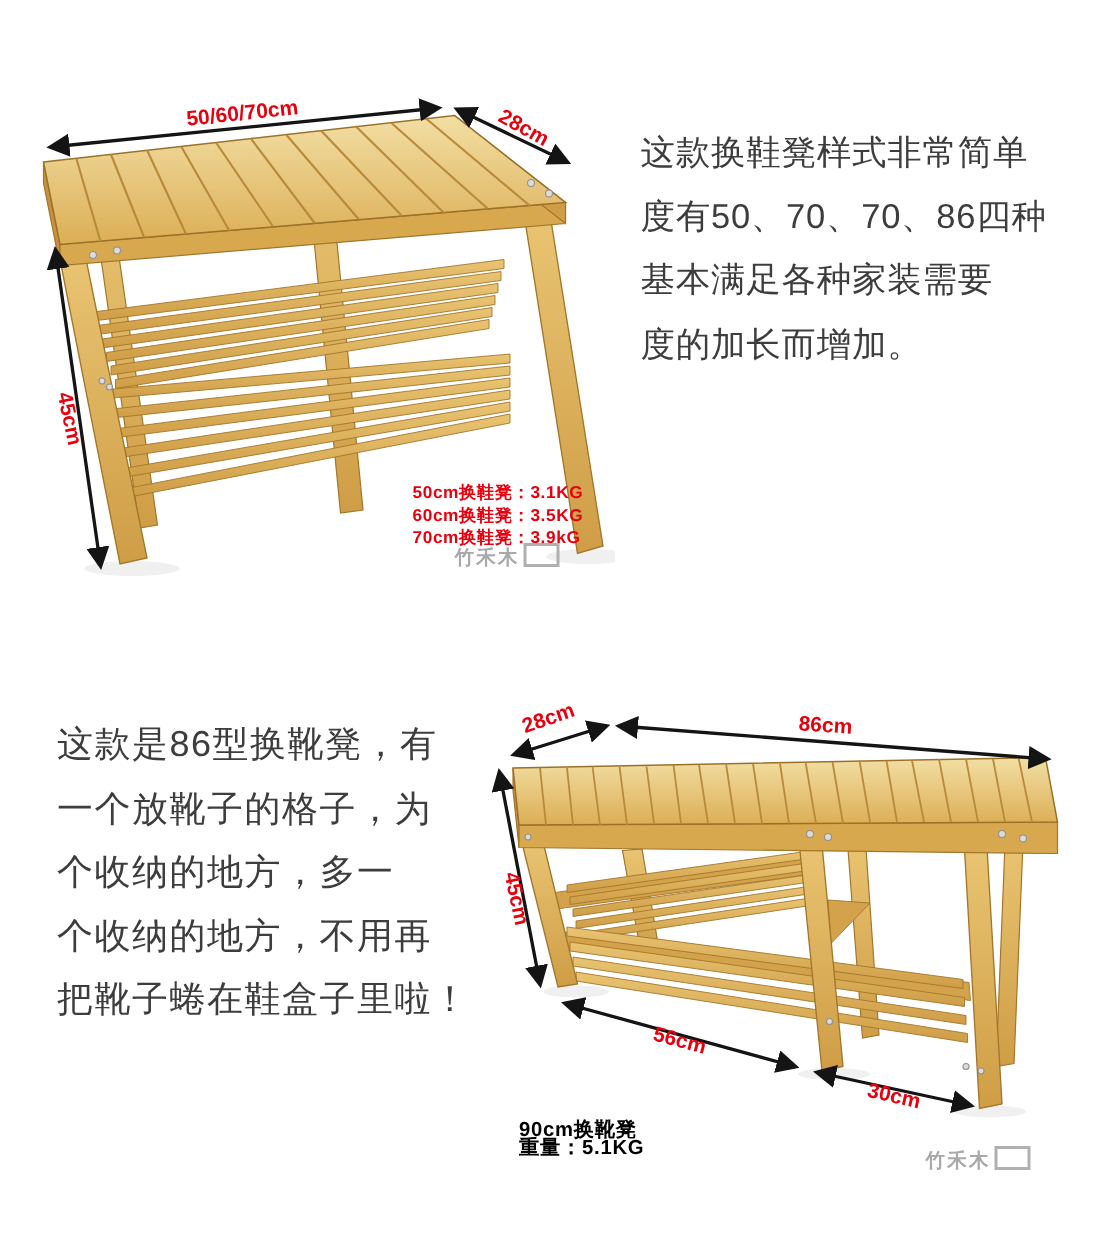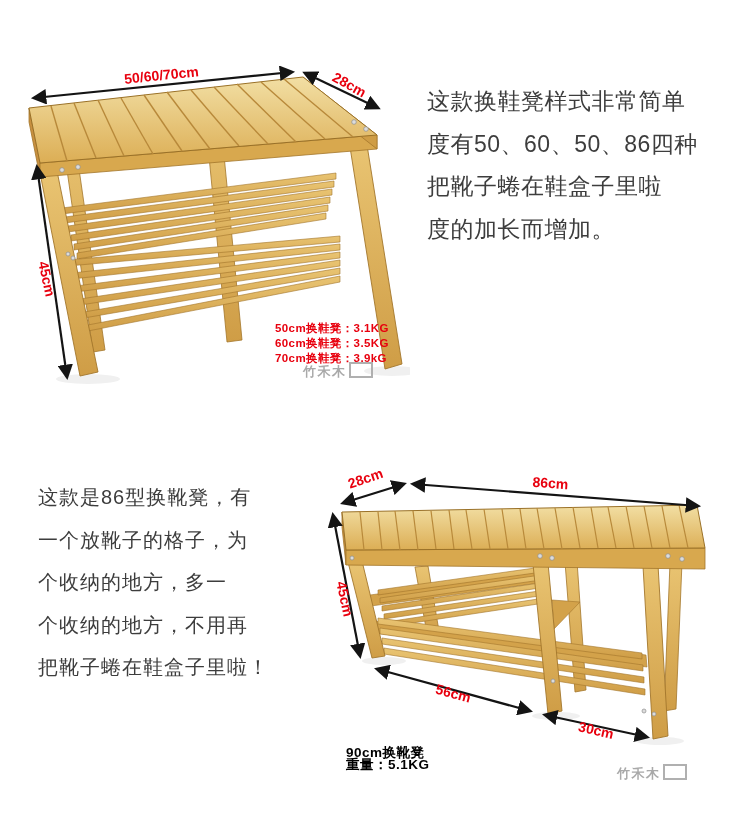--- a/index.html
+++ b/index.html
@@ -1,21 +1,21 @@
 <!DOCTYPE html>
 <html><head>
 <meta charset="utf-8">
 <style>
   html,body{margin:0;padding:0;background:#fff;}
   #page{position:relative;width:740px;height:824px;background:#fff;overflow:hidden;
         font-family:"Liberation Sans","DejaVu Sans",sans-serif;}
   .photo{position:absolute;}
   .para{position:absolute;color:#3d3d3d;font-weight:300;}
   .para-top{left:427px;top:80px;width:308px;font-size:23px;line-height:42.5px;letter-spacing:.5px;}
-  .para-bottom{left:38px;top:476px;width:290px;font-size:20px;line-height:42.5px;letter-spacing:1px;}
+  .para-bottom{left:38px;top:476px;width:290px;font-size:24px;line-height:42.5px;letter-spacing:1px;}
   .red-label{position:absolute;color:#000000;font-weight:bold;font-size:13.5px;letter-spacing:.5px;}
   .wm{position:absolute;color:#a0a0a0;font-size:13px;font-weight:bold;letter-spacing:1.5px;opacity:.9;text-align:right;}
   .wm .box{display:inline-block;width:20px;height:12px;border:2px solid #a8a8a8;margin-left:2px;vertical-align:-2px;}
   svg text.dim{fill:#e8000e;font-weight:bold;font-size:14px;}
   svg text.wt{fill:#e8000e;font-weight:bold;font-size:11.5px;letter-spacing:.4px;}
   svg .arrow{stroke:#141414;stroke-width:2.2;fill:none;}
 </style>
 </head>
 <body>
 
@@ -117,22 +117,22 @@
       <text class="wt" x="265" y="304">70cm换鞋凳：3.9kG</text>
     </g>
   </svg>
 
   <div class="wm" style="left:303px;top:362px">
     <span>竹禾木</span><span class="box"></span>
   </div>
 
   <div class="para para-top">
     <div>这款换鞋凳样式非常简单</div>
-    <div>度有50、60、50、86四种</div>
-    <div>把靴子蜷在鞋盒子里啦</div>
+    <div>度有50、70、70、86四种</div>
+    <div>基本满足各种家装需要</div>
     <div>度的加长而增加。</div>
   </div>
 
   <div class="para para-bottom">
     <div>这款是86型换靴凳，有</div>
     <div>一个放靴子的格子，为</div>
     <div>个收纳的地方，多一</div>
     <div>个收纳的地方，不用再</div>
     <div>把靴子蜷在鞋盒子里啦！</div>
   </div>

